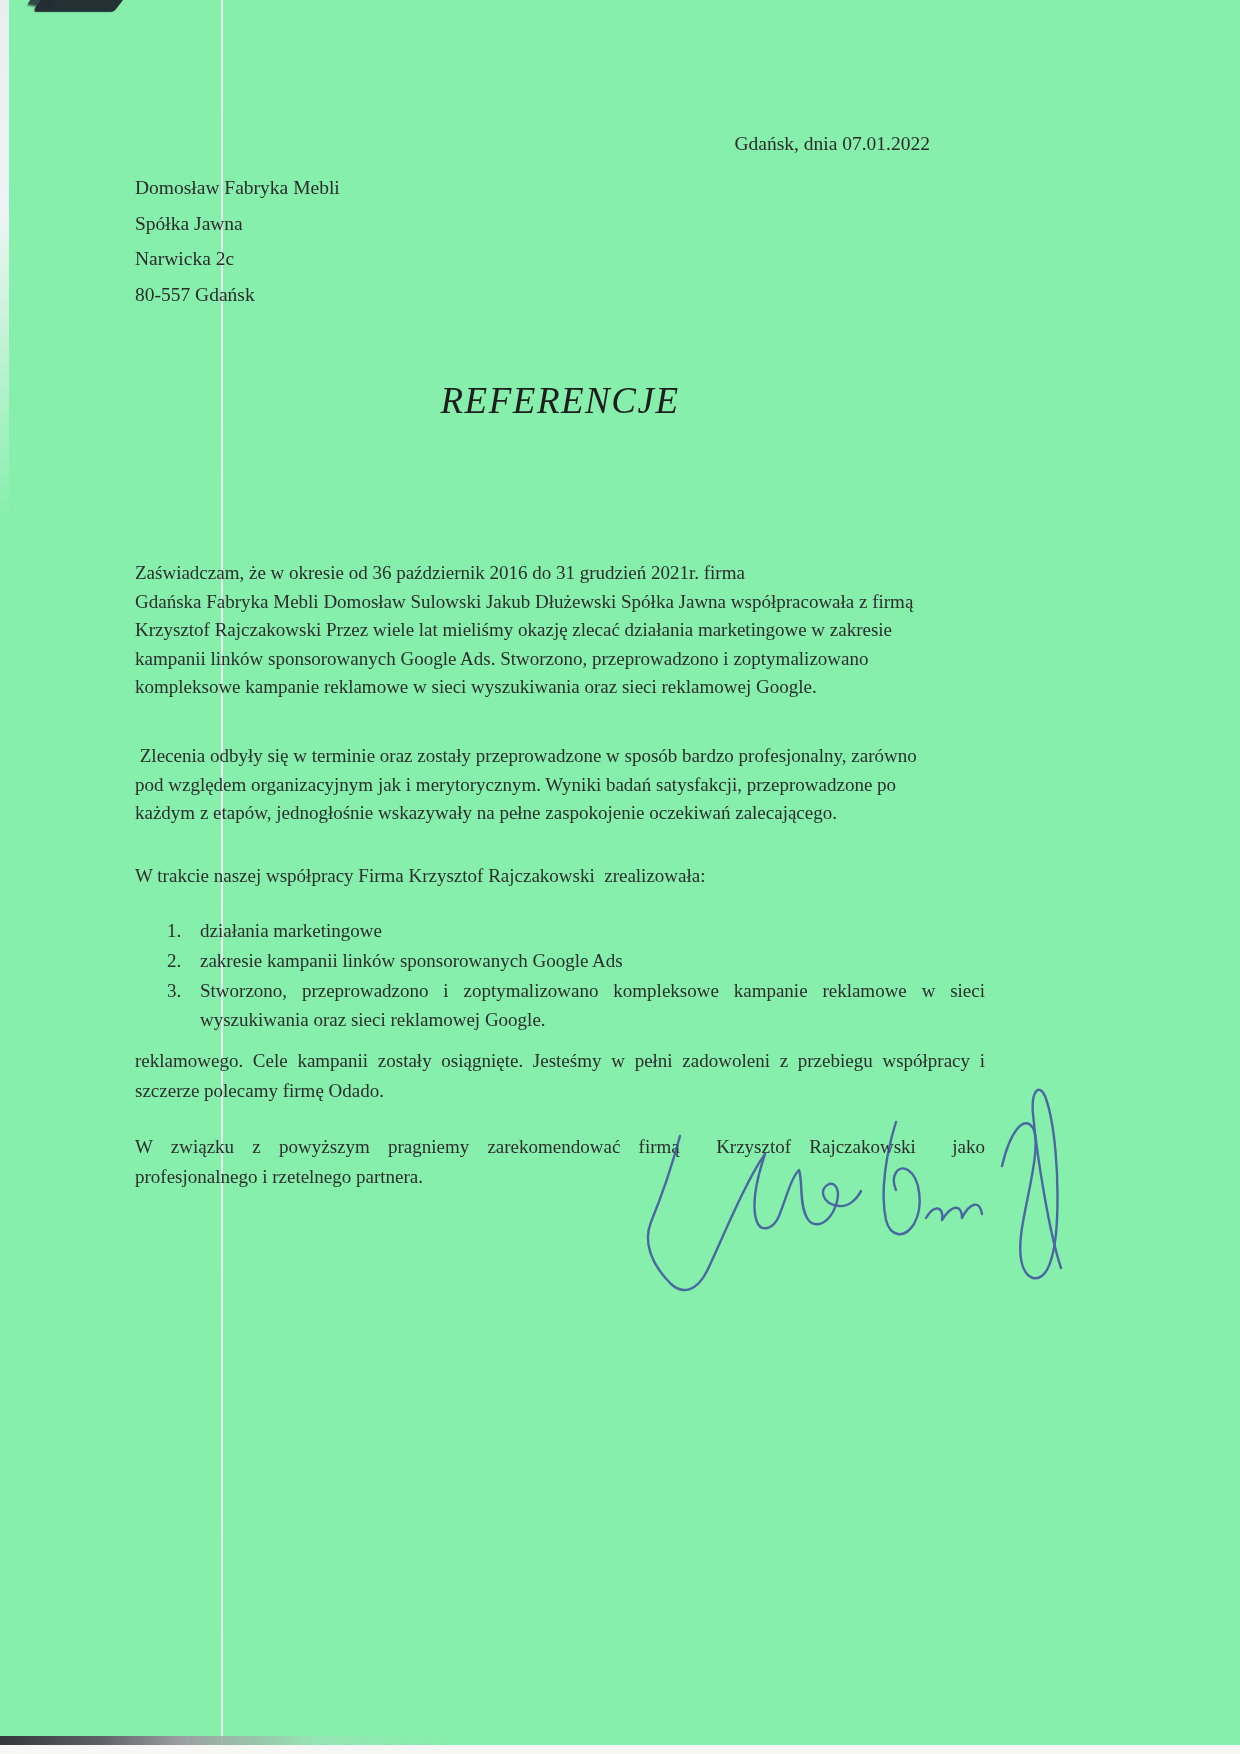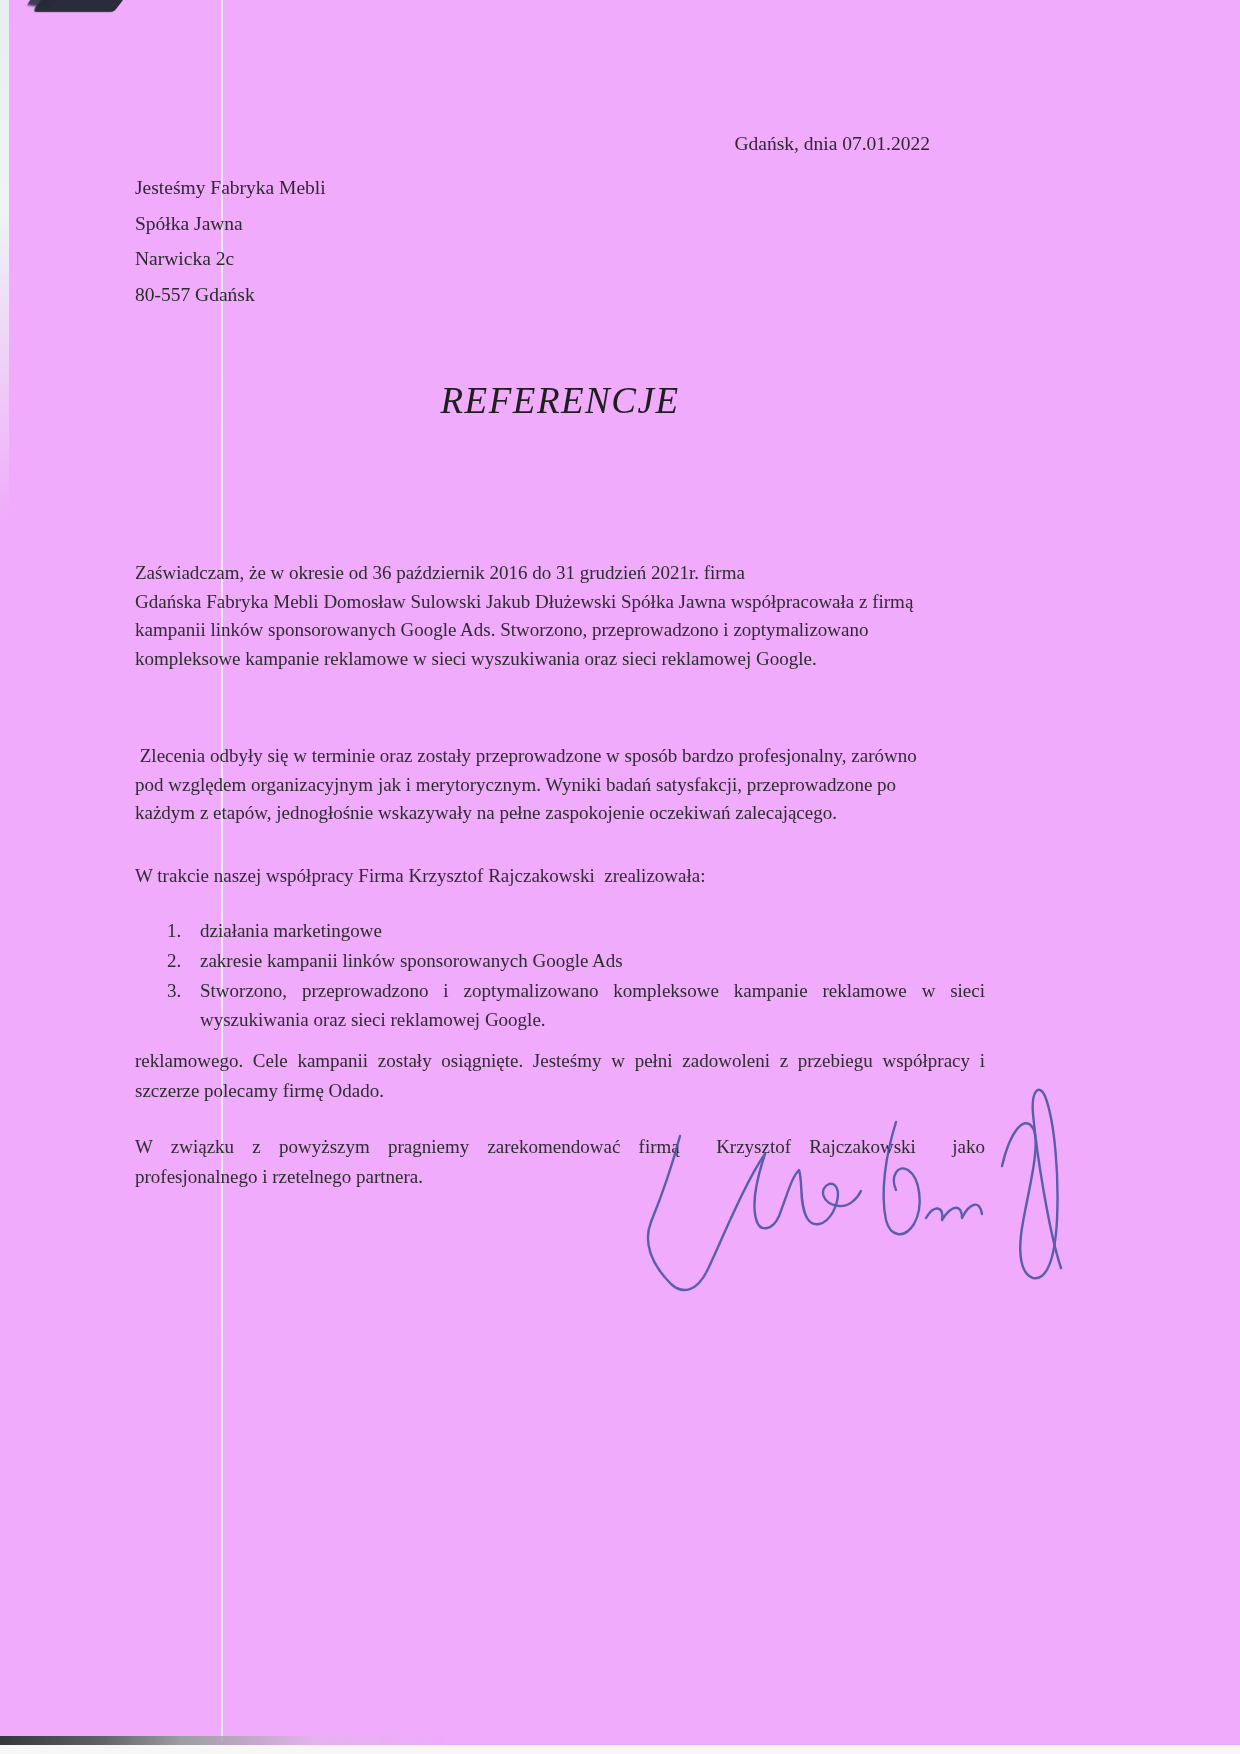--- a/index.html
+++ b/index.html
@@ -1,19 +1,19 @@
 <!DOCTYPE html>
 <html><head>
 <meta charset="utf-8">
 <style>
   html,body{margin:0;padding:0;background:#ffffff;}
   .page{
     position:relative;
     width:1240px;height:1754px;
-    background:#f0abfc;
+    background:#86efac;
     font-family:"Liberation Serif", serif;
     color:#2e2e2e;
     overflow:hidden;
   }
   
   .v-crease{
     position:absolute;left:221px;top:0;width:2px;height:1742px;
     background:linear-gradient(180deg,#e3e7ea 0%,#e9edef 50%,#e4e7e9 100%);
     z-index:1;
   }
@@ -77,31 +77,32 @@
   <div class="v-crease"></div>
   <div class="left-edge-shadow"></div>
   <div class="topleft-mark"></div>
   <div class="topleft-mark2"></div>
   <div class="bottomleft-strip"></div>
   <div class="bottom-band"></div>
 
   <div class="abs date">Gdańsk, dnia 07.01.2022</div>
 
   <div class="abs sender">
-    <span class="ln">Jesteśmy Fabryka Mebli</span>
+    <span class="ln">Domosław Fabryka Mebli</span>
     <span class="ln">Spółka Jawna</span>
     <span class="ln">Narwicka 2c</span>
     <span class="ln">80-557 Gdańsk</span>
   </div>
 
   <div class="abs title">REFERENCJE</div>
 
   <div class="abs body-block p1">
     <span class="ln">Zaświadczam, że w okresie od 36 październik 2016 do 31 grudzień 2021r. firma</span>
     <span class="ln">Gdańska Fabryka Mebli Domosław Sulowski Jakub Dłużewski Spółka Jawna współpracowała z firmą</span>
+    <span class="ln">Krzysztof Rajczakowski Przez wiele lat mieliśmy okazję zlecać działania marketingowe w zakresie</span>
     <span class="ln">kampanii linków sponsorowanych Google Ads. Stworzono, przeprowadzono i zoptymalizowano</span>
     <span class="ln">kompleksowe kampanie reklamowe w sieci wyszukiwania oraz sieci reklamowej Google.</span>
   </div>
 
   <div class="abs body-block p2">
     <span class="ln">&nbsp;Zlecenia odbyły się w terminie oraz zostały przeprowadzone w sposób bardzo profesjonalny, zarówno</span>
     <span class="ln">pod względem organizacyjnym jak i merytorycznym. Wyniki badań satysfakcji, przeprowadzone po</span>
     <span class="ln">każdym z etapów, jednogłośnie wskazywały na pełne zaspokojenie oczekiwań zalecającego.</span>
   </div>
 

